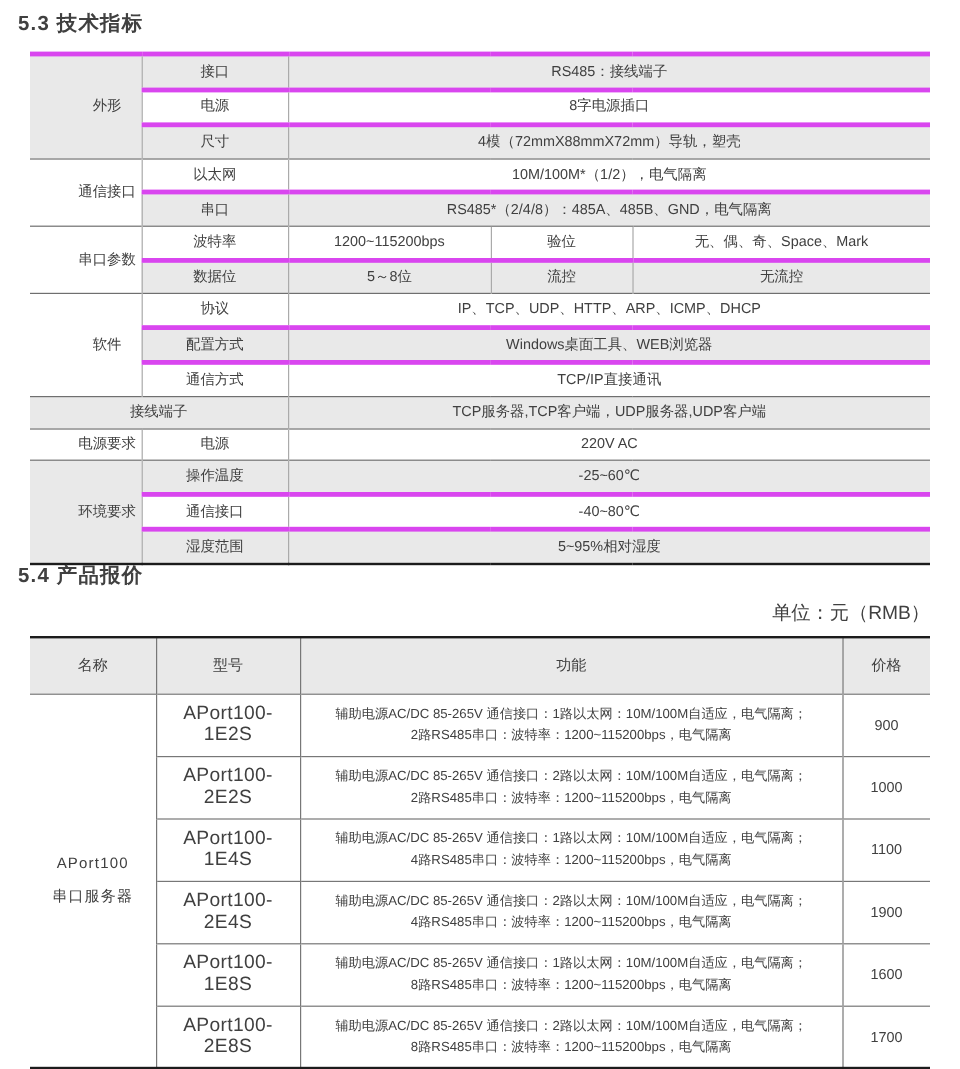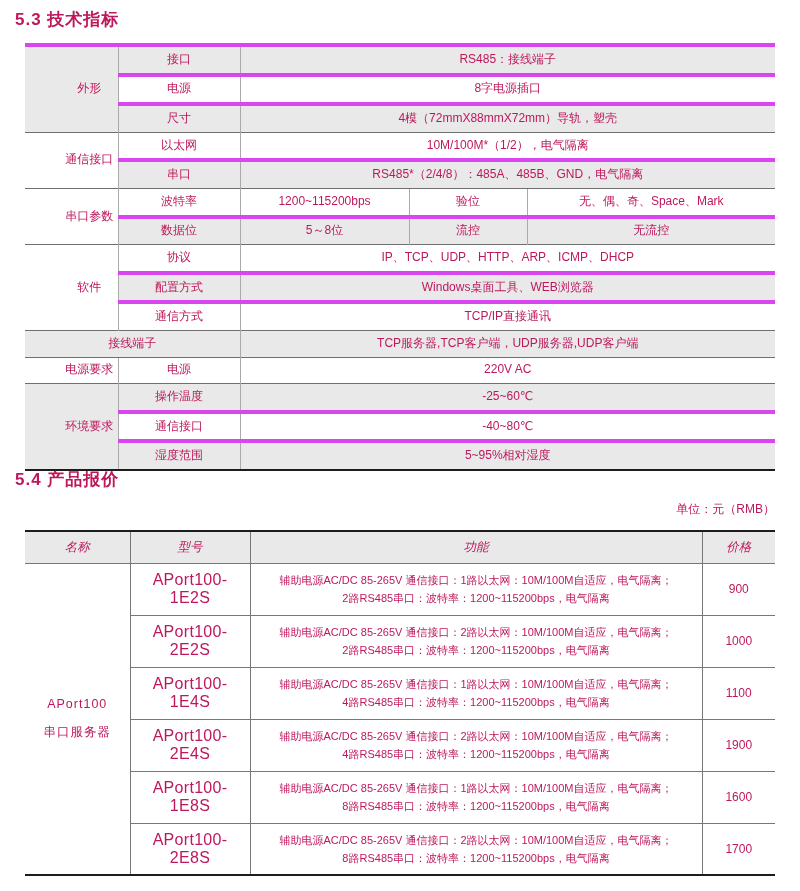--- a/index.html
+++ b/index.html
@@ -1,30 +1,30 @@
 <!DOCTYPE html>
 <html lang="zh"><head>
 <meta charset="utf-8">
 <style>
   html,body { margin:0; padding:0; background:#fff; }
   .doc {
     position:relative; width:800px; height:891px; background:#ffffff;
     font-family:"Liberation Sans","DejaVu Sans",sans-serif;
-    color:#be185d;
+    color:#404040;
     overflow:hidden;
   }
   .sec-title {
     position:absolute; left:15px; margin:0;
     font-size:17px; font-weight:bold; letter-spacing:1px;
   }
   #title-specs { top:8px; }
   #title-price { top:468px; }
   .unit-note {
     position:absolute; right:25px; top:501px;
-    font-size:12px;
+    font-size:16px;
   }
 
   table { border-collapse:collapse; table-layout:fixed; }
 
   
   table.spec {
     position:absolute; left:25px; top:43px; width:750px;
     font-size:12px;
     border-top:2px solid #1c1c1c; border-bottom:2px solid #1c1c1c;
     border-left:hidden; border-right:hidden;
@@ -45,21 +45,21 @@
     font-size:12px;
     border-top:2px solid #1c1c1c; border-bottom:2px solid #1c1c1c;
     border-left:hidden; border-right:hidden;
   }
   table.price td, table.price th {
     border-top:1px solid #777777; border-left:1px solid #777777;
     border-bottom:none; border-right:none;
     text-align:center; vertical-align:middle;
     padding:0 4px; font-weight:normal;
   }
-  table.price tr.head { height:32px;font-style:italic; }
+  table.price tr.head { height:47px; }
   table.price tr.head th { background:#e9e9e9; font-size:12.5px; }
   table.price tr.prow { height:52px; }
   td.func { font-size:11px; line-height:1.65; padding:0 8px; }
   td.model { font-size:16px; letter-spacing:0.3px; }
   td.pname { font-size:12.5px; line-height:2.2; letter-spacing:1px; }
 </style>
 </head>
 <body>
 
 <div class="doc">

